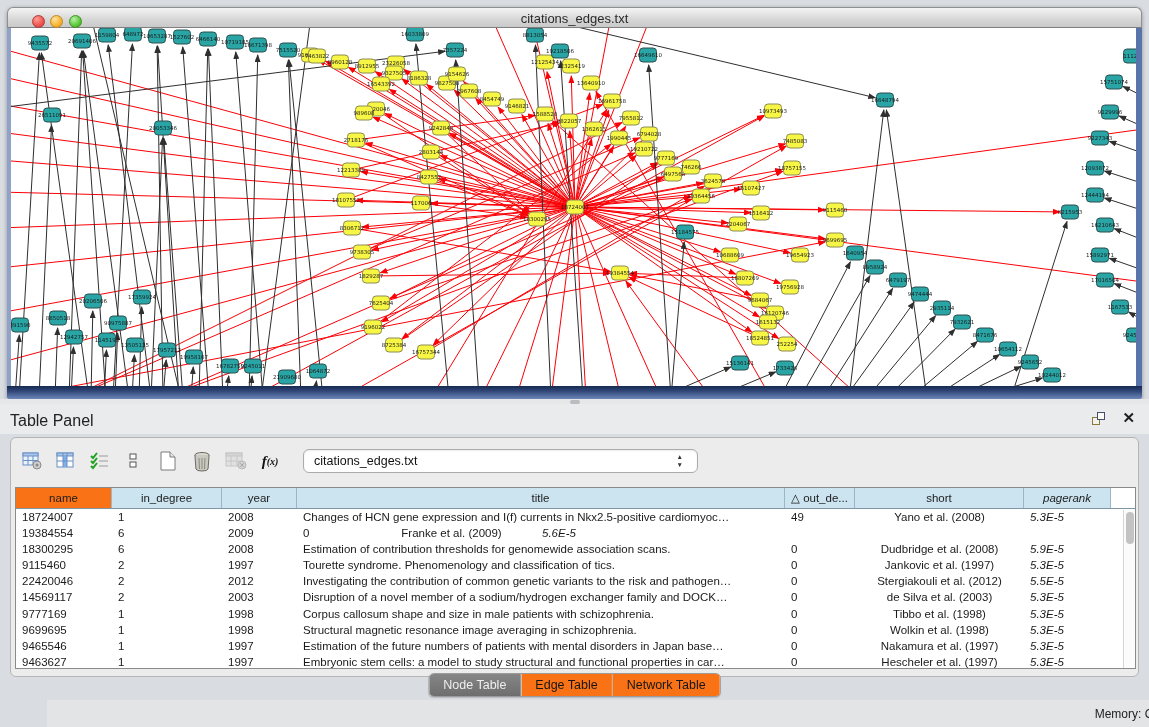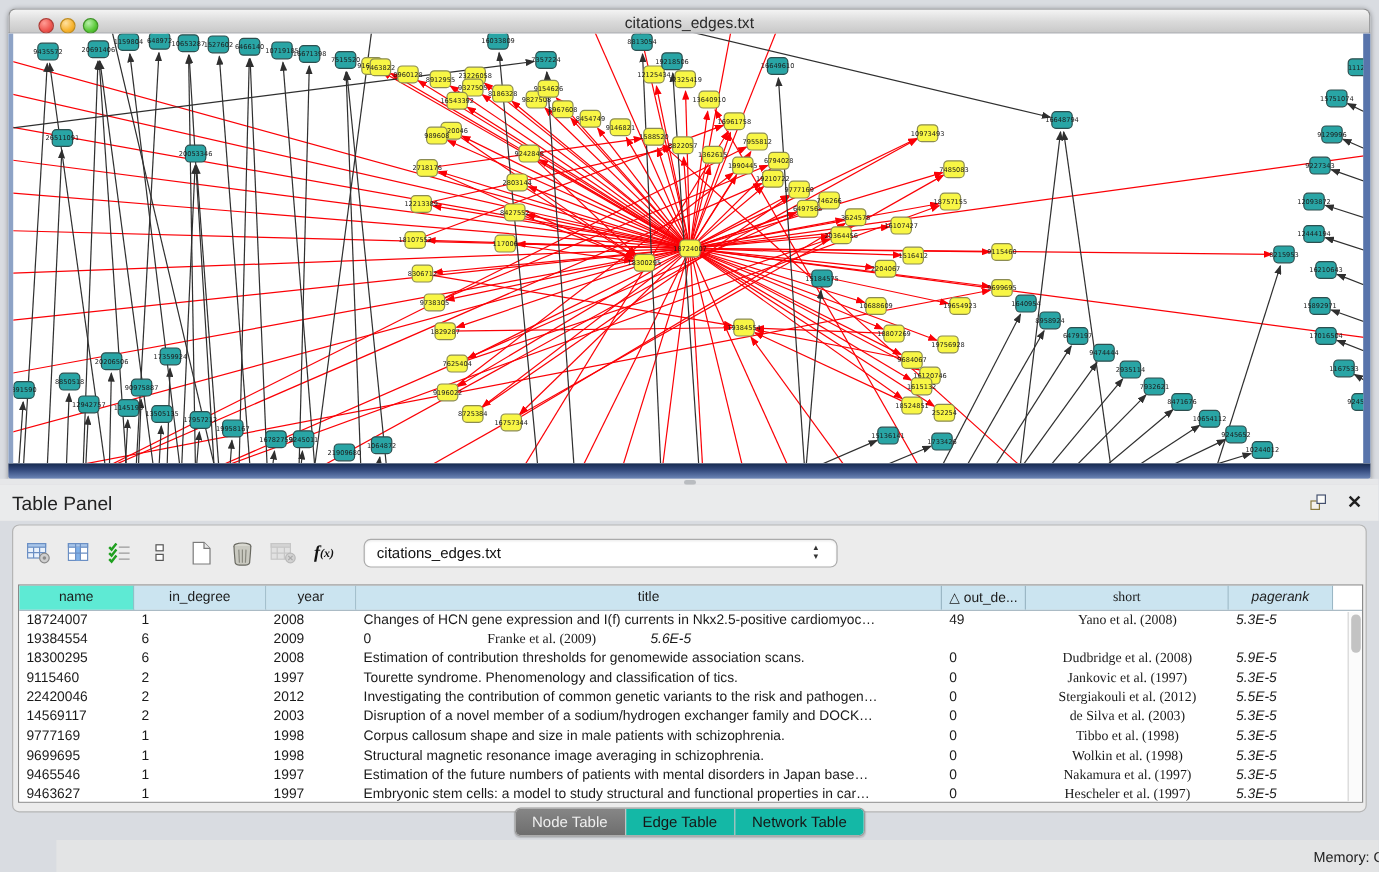--- a/index.html
+++ b/index.html
@@ -46,34 +46,34 @@
     font-size:12.5px; color:#111; line-height:22px; padding-left:10px; }
   .dd-arrows { position:absolute; right:14px; top:3px; font-size:6.5px; line-height:8px; color:#333; text-align:center; }
 
   
   .table-wrap { position:absolute; left:4px; top:49px; width:1121px; height:182px;
     background:#fff; border:1px solid #8a8a8a; overflow:hidden; }
   .thead { display:flex; height:21px; font-size:11.5px; color:#1c1c1c;
     border-bottom:1px solid #7e97a6; }
   .th { background:#cbe4f0; border-right:1px solid #9bb7c5; display:flex;
     align-items:center; justify-content:center; overflow:hidden; white-space:nowrap; }
-  .th.first { background:#5eead4; }
+  .th.first { background:#f97316; }
   .trow { display:flex; height:16.1px; font-size:11.5px; color:#1a1a1a; background:#fff; }
   .td { padding-left:6px; white-space:nowrap; overflow:hidden; line-height:16px; }
   .td.center { text-align:center; padding-left:0; }
   .c0{width:96px;} .c1{width:110px;} .c2{width:75px;} .c3{width:488px;}
-  .c4{width:70px;} .c5{width:169px;font-family:Liberation Serif, serif;} .c6{width:87px;font-style:italic;} .c7{flex:1;}
+  .c4{width:70px;} .c5{width:169px;} .c6{width:87px;font-style:italic;} .c7{flex:1;}
   .vscroll { position:absolute; right:0; top:22px; bottom:0; width:12px; background:#fbfbfb; border-left:1px solid #d5d5d5; }
   .vthumb { position:absolute; left:2px; top:2px; width:8px; height:32px; background:#c3c3c3; border-radius:4px; }
 
   
   .seg-tabs { position:absolute; left:50%; transform:translateX(-50%); top:673px;
     display:flex; border:1px solid #9c9c9c; border-radius:5px; overflow:hidden;
     background:#fbfbfb; box-shadow:0 1px 1px rgba(0,0,0,.15); }
-  .seg { padding:4px 14px; font-size:12.5px; color:#161616; background:#14b8a6;
+  .seg { padding:4px 14px; font-size:12.5px; color:#161616; background:#f97316;
     border-right:1px solid #c2c2c2; line-height:14px; }
   .seg:last-child { border-right:none; }
   .seg.sel { background:linear-gradient(#868686,#6e6e6e); color:#efefef; }
 
   
   .statusbar { position:absolute; left:0; bottom:0; width:1149px; height:27px; background:#e3e4e5;margin-left:47px; }
   .mem-label { position:absolute; right:34px; top:7px; font-size:12px; color:#222; }
   .mem-dot { position:absolute; right:13px; top:6px; width:14px; height:14px; border-radius:50%;
     background:radial-gradient(circle at 35% 30%, #97e897, #2fae2f 70%); border:1px solid #8a8a8a; }
 

